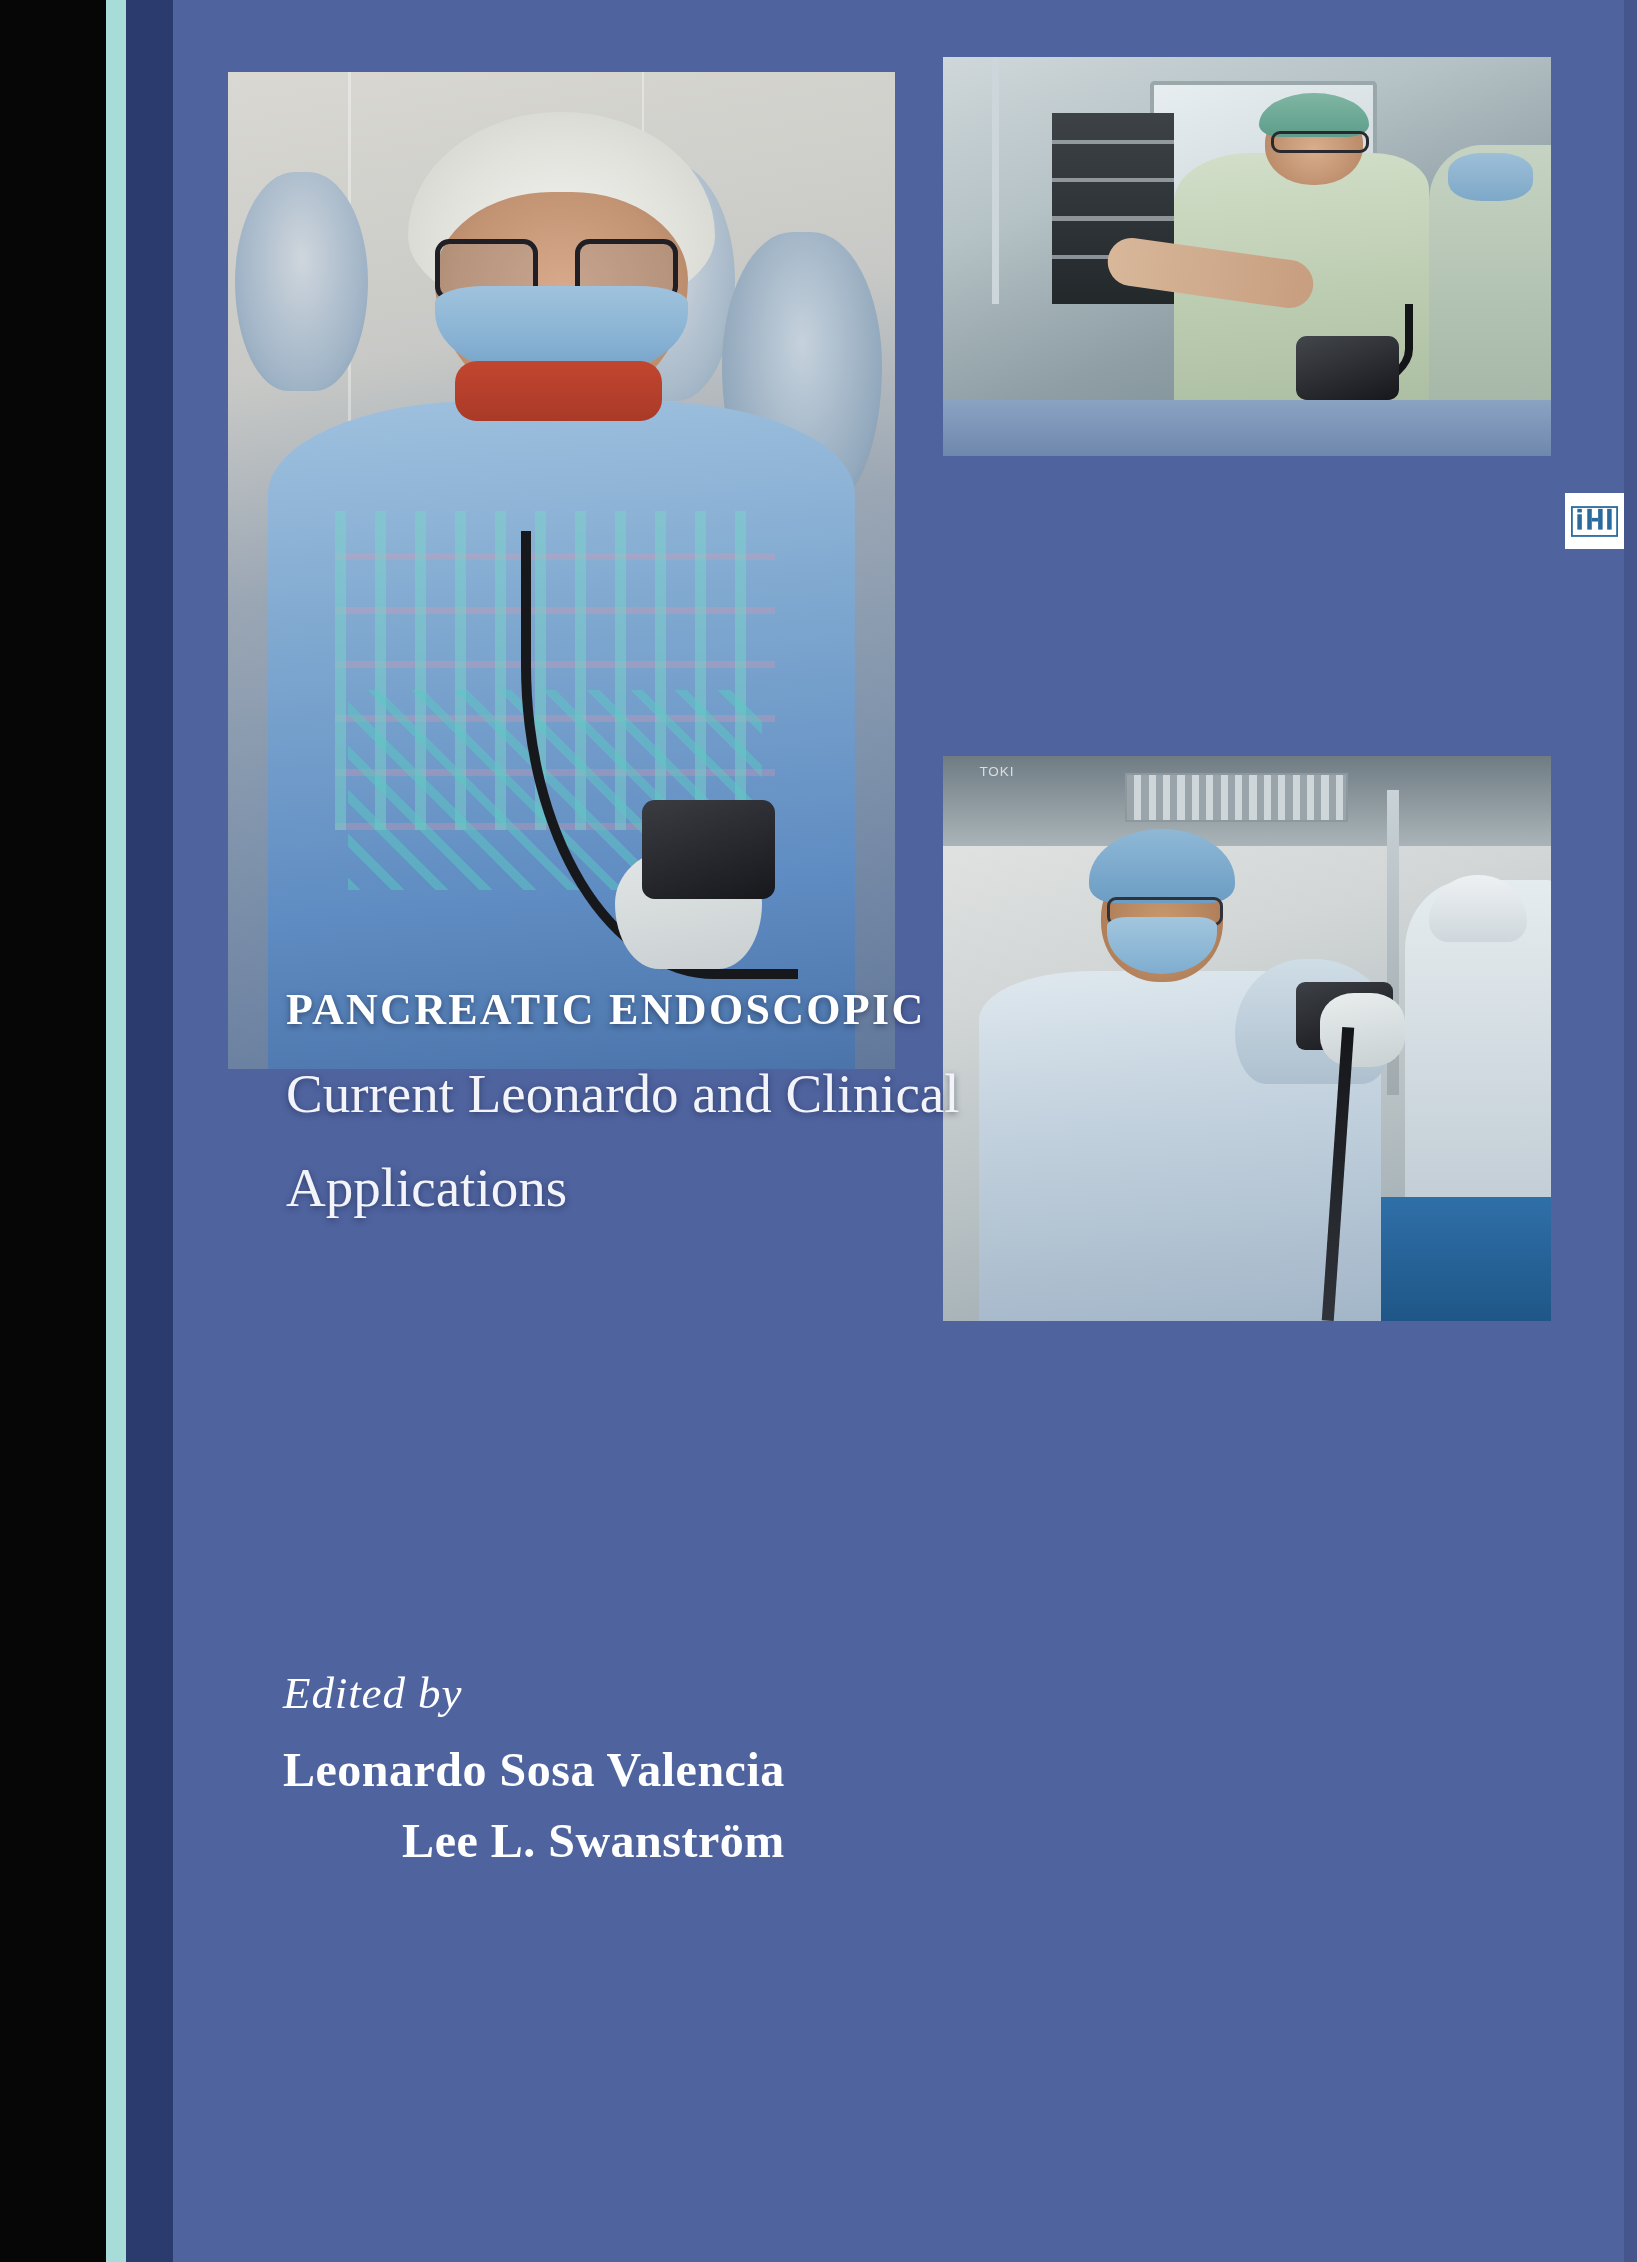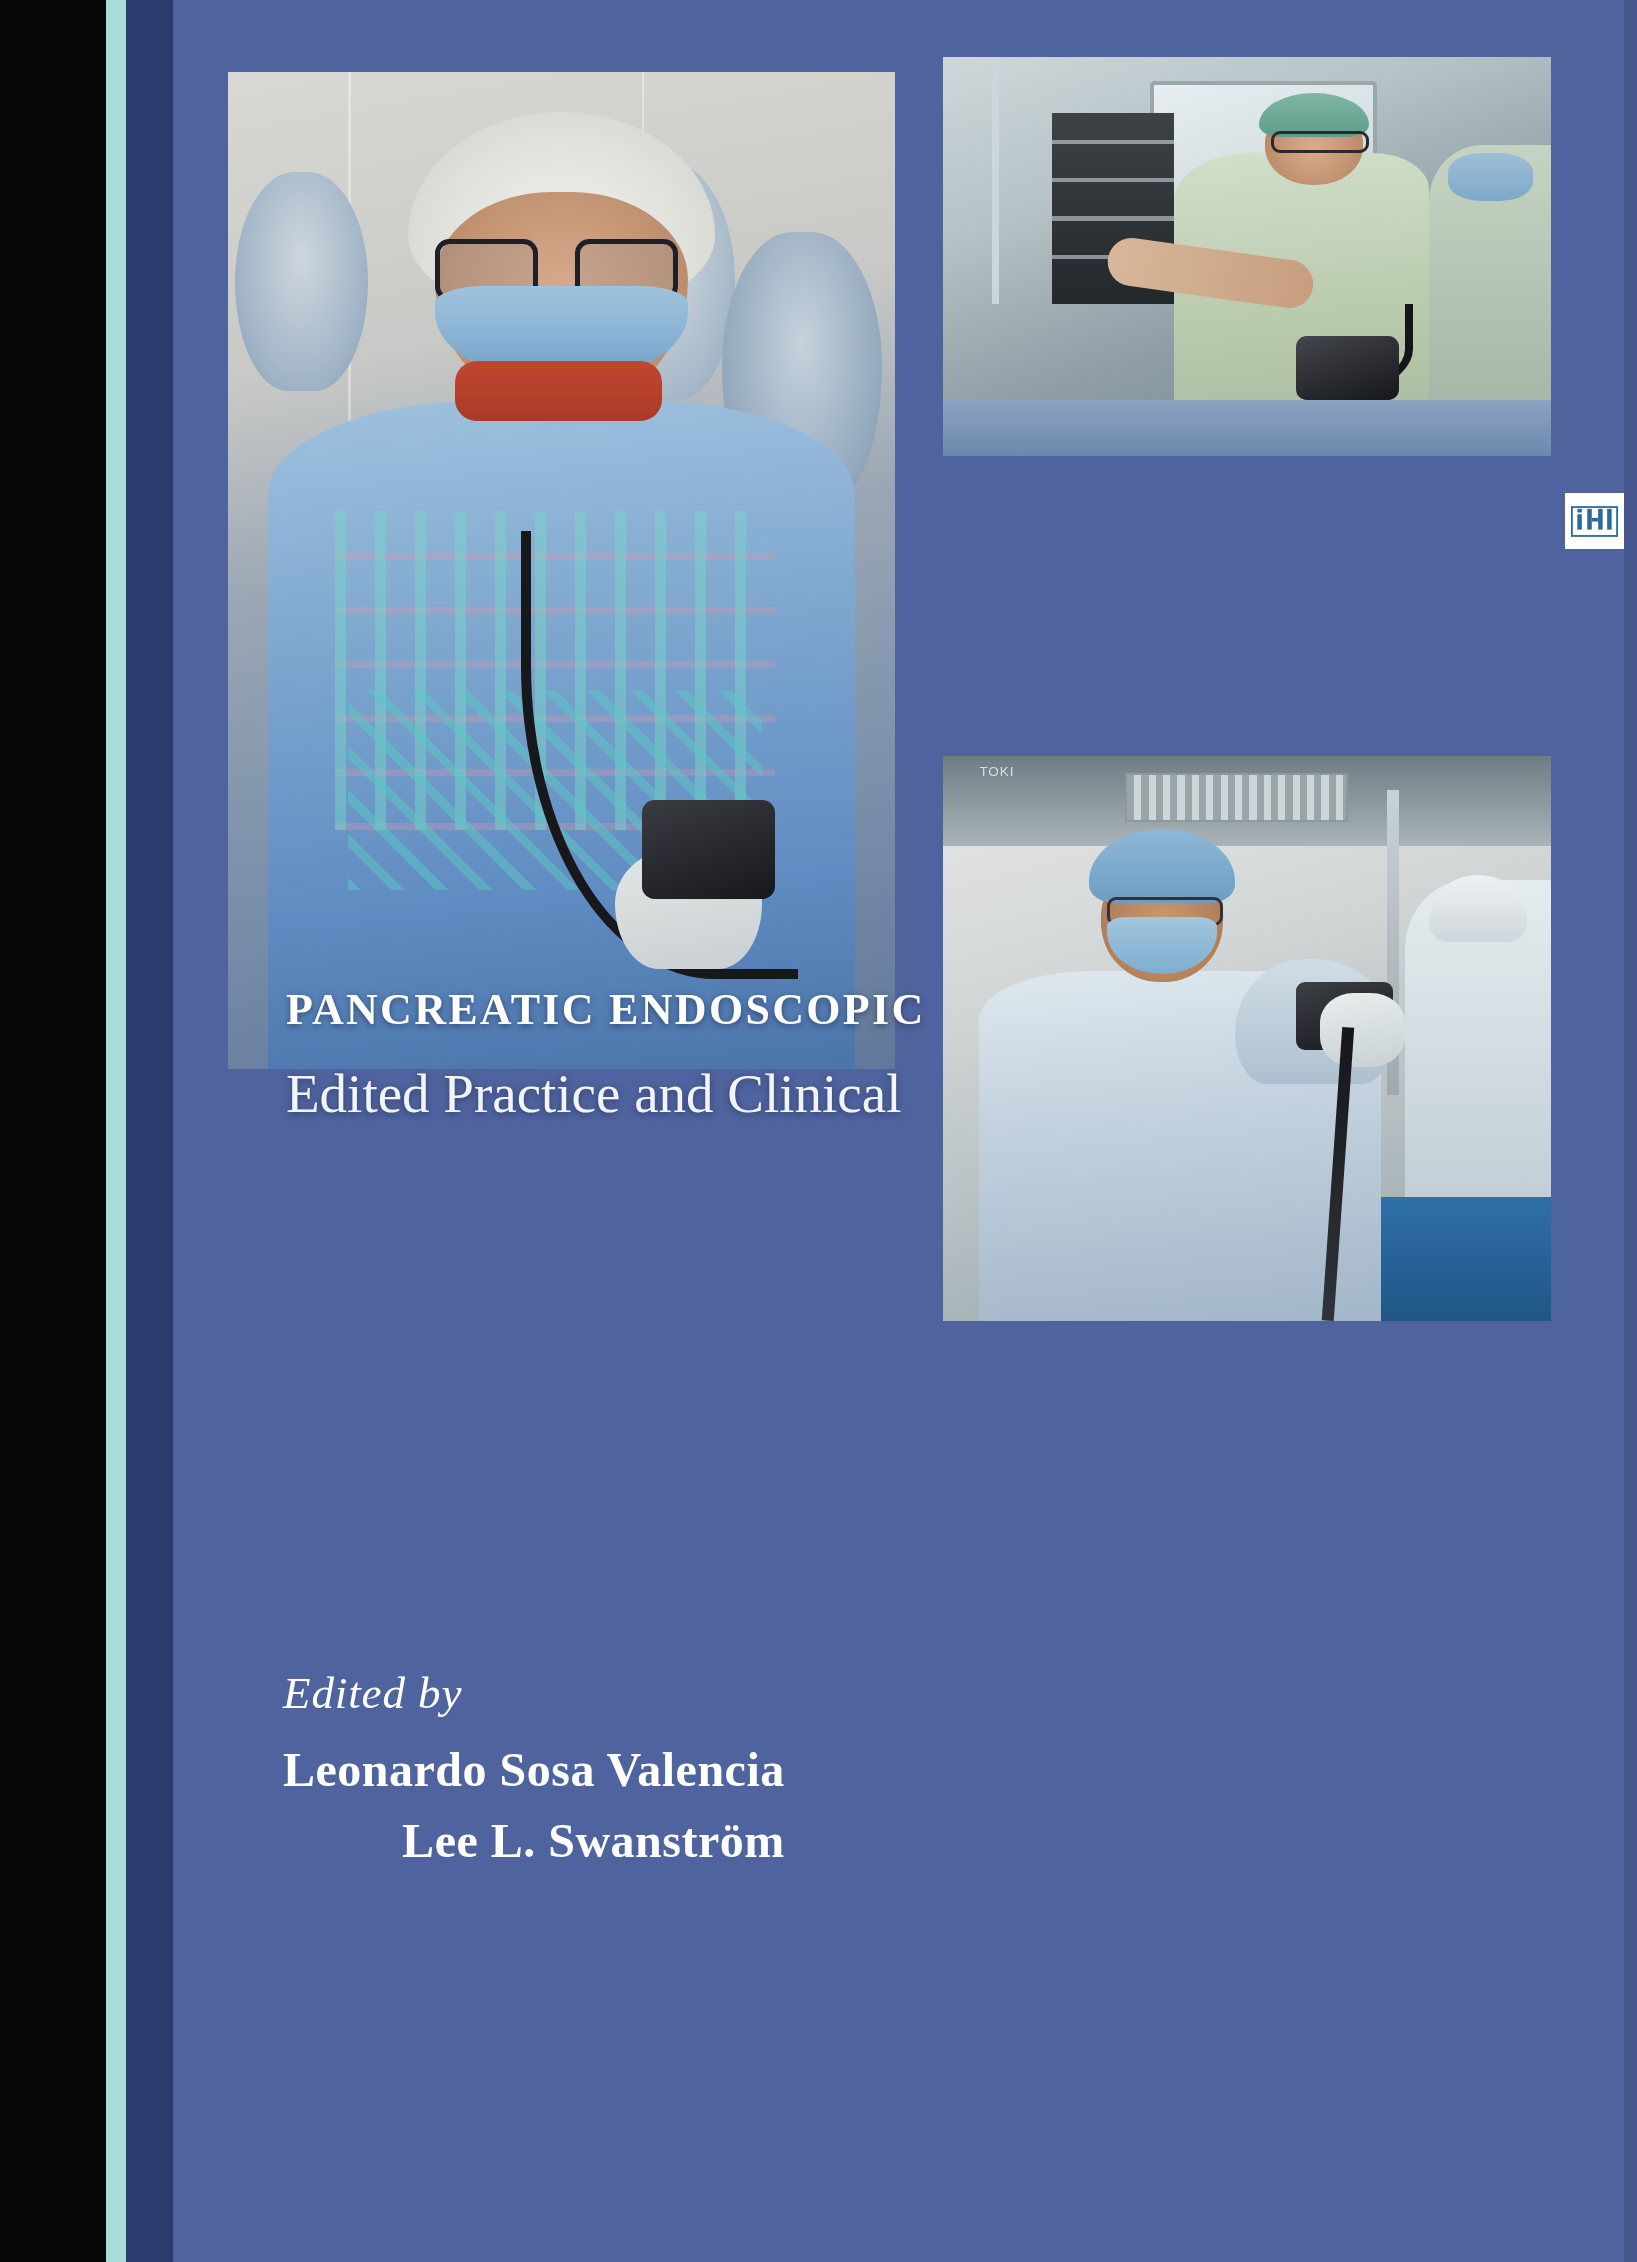--- a/index.html
+++ b/index.html
@@ -563,21 +563,22 @@
       <rect x="7" y="3" width="5" height="4" fill="#2a6b9e"></rect>
       <rect x="18" y="3" width="5" height="23" fill="#2a6b9e"></rect>
       <rect x="23" y="13" width="7" height="4" fill="#2a6b9e"></rect>
       <rect x="30" y="3" width="5" height="23" fill="#2a6b9e"></rect>
       <rect x="40" y="3" width="5" height="23" fill="#2a6b9e"></rect>
     </svg>
   </div>
 
   <div class="title-block">
     <h1 class="title-main">Pancreatic Endoscopic</h1>
-    <p class="title-sub">Edited Practice and Clinical</p>
+    <p class="title-sub">Current Leonardo and Clinical</p>
+    <p class="title-sub">Applications</p>
   </div>
 
   <div class="editors-block">
     <p class="edited-by">Edited by</p>
     <p class="editor-name">Leonardo Sosa Valencia</p>
     <p class="editor-name">Lee L. Swanström</p>
   </div>
 
 </div>
 

